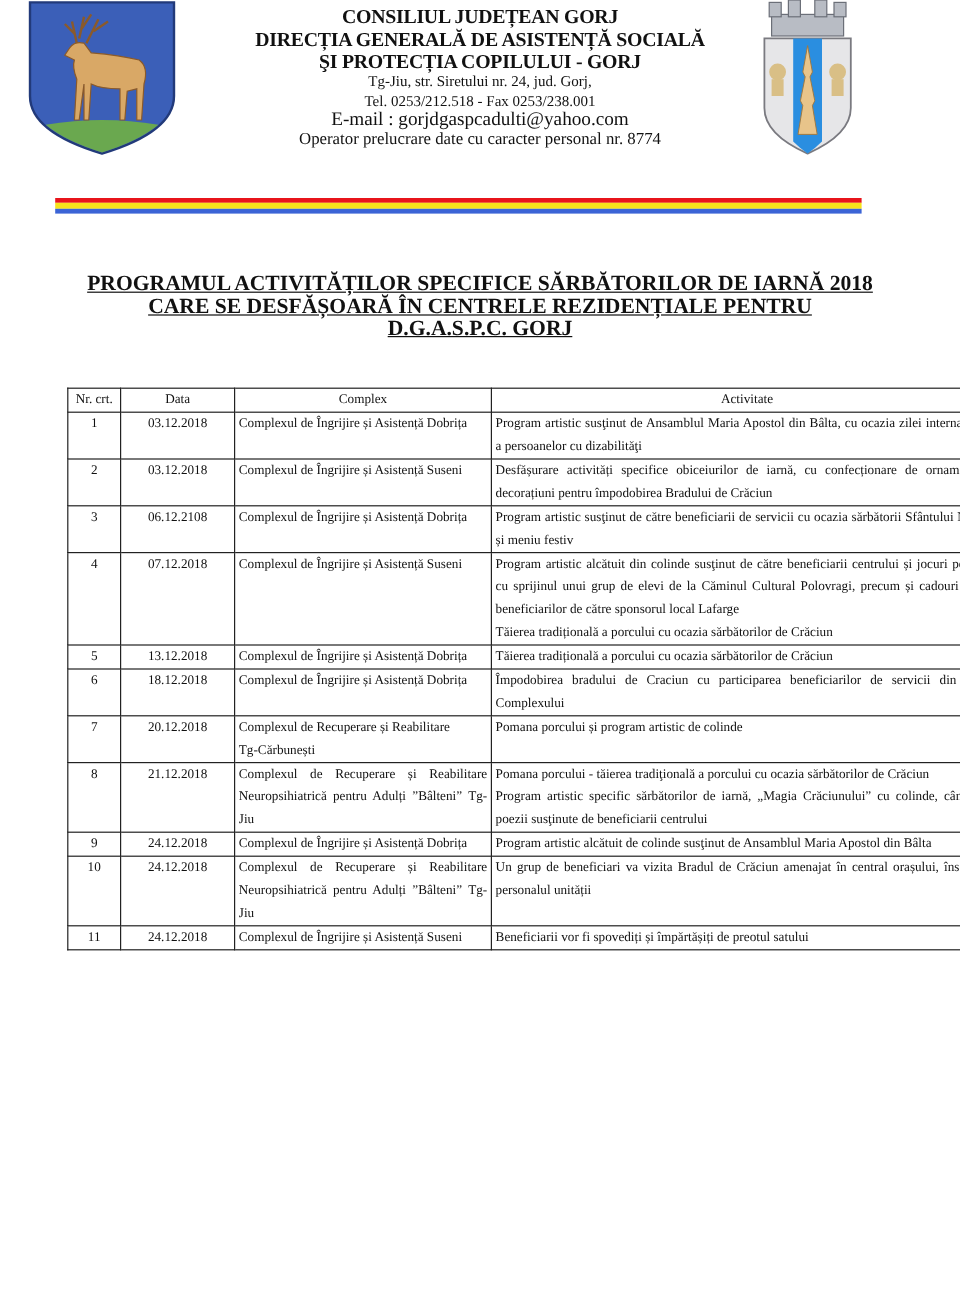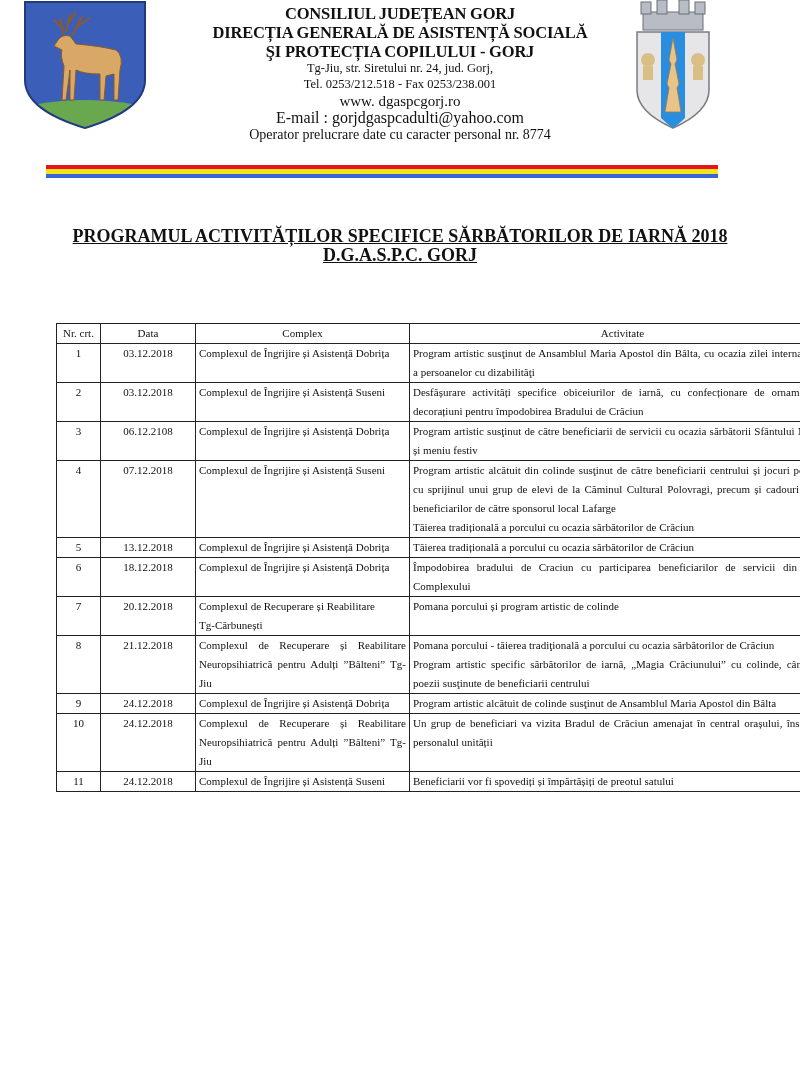--- a/index.html
+++ b/index.html
@@ -51,21 +51,20 @@
       <path d="M44 36 L40 18 M42 28 L34 20 M46 32 L50 14 M48 24 L56 12 M52 36 L62 16 M58 26 L70 18" fill="none" stroke="#8a5a2b" stroke-width="2"></path>
     </g>
   </svg>
 
   <div class="header-text">
     <div class="h-org">CONSILIUL JUDEȚEAN GORJ</div>
     <div class="h-org">DIRECȚIA GENERALĂ DE ASISTENȚĂ SOCIALĂ</div>
     <div class="h-org">ŞI PROTECȚIA COPILULUI - GORJ</div>
     <div class="h-addr">Tg-Jiu, str. Siretului nr. 24, jud. Gorj,</div>
     <div class="h-addr">Tel. 0253/212.518 - Fax 0253/238.001</div>
-    <div class="h-web">www. dgaspcgorj.ro</div>
     <div class="h-mail">E-mail :  gorjdgaspcadulti@yahoo.com</div>
     <div class="h-op">Operator prelucrare date cu caracter personal nr. 8774</div>
   </div>
 
   <svg class="logo-right" viewBox="0 0 80 130">
     <g fill="#b8bcc4" stroke="#6b6f78" stroke-width="1">
       <rect x="10" y="12" width="60" height="18"></rect>
       <rect x="8" y="2" width="10" height="12"></rect>
         <rect x="24" y="0" width="10" height="14"></rect>
       <rect x="46" y="0" width="10" height="14"></rect>
@@ -82,20 +81,21 @@
 
   <div class="tricolor">
     <div style="background:#e8141b"></div>
     <div style="background:#f7e31a"></div>
     <div style="background:#3b64d6"></div>
   </div>
 </div>
 
 <div class="title-block">
   <div>PROGRAMUL ACTIVITĂȚILOR SPECIFICE SĂRBĂTORILOR DE IARNĂ 2018</div>
+  <div>CARE SE DESFĂȘOARĂ ÎN CENTRELE REZIDENȚIALE PENTRU</div>
   <div>D.G.A.S.P.C. GORJ</div>
 </div>
 
 <table class="program">
   <thead>
     <tr>
       <th class="c-nr">Nr. crt.</th>
       <th class="c-date">Data</th>
       <th class="c-cx">Complex</th>
       <th class="c-act">Activitate</th>

